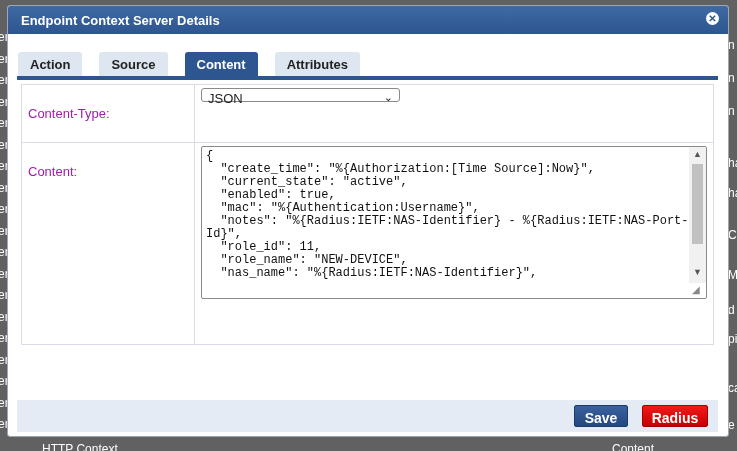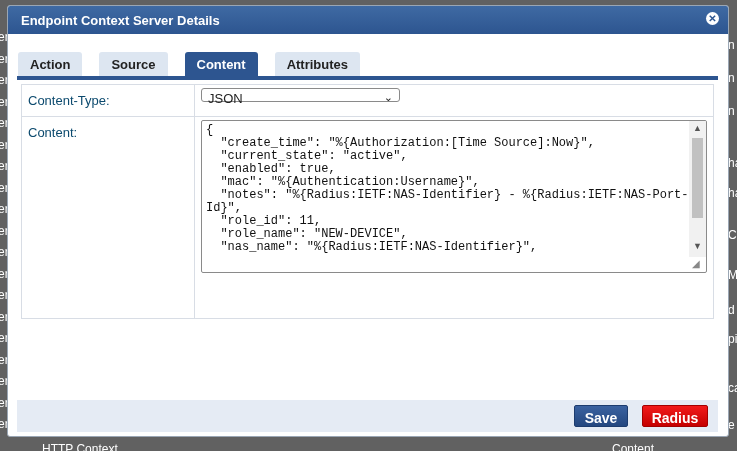--- a/index.html
+++ b/index.html
@@ -18,21 +18,21 @@
   .titlebar { height: 28px; background: linear-gradient(#3f6aa3, #2d5590); color: #fff; font-weight: bold; font-size: 13px; padding: 7px 0 0 13px; position: relative; }
   .close-btn { position: absolute; right: 9px; top: 6px; width: 13px; height: 13px; border-radius: 50%; background: #fff; color: #2d5590; font-size: 10px; line-height: 13px; text-align: center; font-weight: bold; cursor: pointer; }
 
   .tabs { position: absolute; left: 10px; top: 46px; height: 24px; display: flex; gap: 17px; }
   .tab { height: 24px; padding: 5px 12px 0 12px; background: #dde6f1; color: #222; font-weight: bold; font-size: 13px; border-radius: 3px 3px 0 0; cursor: pointer; }
   .tab.active { background: #2d5590; color: #fff; }
   .tab-rule { position: absolute; left: 9px; top: 70px; width: 701px; height: 4px; background: #2d5590; }
 
   .form-table { position: absolute; left: 13px; top: 78px; width: 693px; border-collapse: collapse; }
   .form-table td { border: 1px solid #d8dde5; vertical-align: top; }
-  .form-table td.lbl { width: 179px; padding: 8px 6px; font-size: 13px; color: #0c4a6e; }
+  .form-table td.lbl { width: 179px; padding: 21px 6px; font-size: 13px; color: #a21caf; }
   .form-table td.val { padding: 3px 6px; }
 
   .select { width: 199px; height: 14px; border: 1px solid #8a8a8a; border-radius: 3px; background: #fff; font-size: 13px; padding: 2px 6px; position: relative; cursor: pointer; }
   .select .chev { position: absolute; right: 6px; top: 2px; font-size: 11px; }
 
   .textarea { width: 506px; height: 153px; border: 1px solid #8a8a8a; border-radius: 2px; background: #fff; position: relative; overflow: hidden; }
   .code { font-family: "Liberation Mono", monospace; font-size: 12px; line-height: 13px; padding: 3px 4px; white-space: pre; color: #111; width: 486px; }
   .vscroll { position: absolute; right: 0; top: 0; width: 17px; height: 136px; background: #f1f1f1; }
   .vscroll .up, .vscroll .down { position: absolute; left: 0; width: 17px; height: 14px; font-size: 9px; text-align: center; color: #555; }
   .vscroll .up { top: 2px; }

